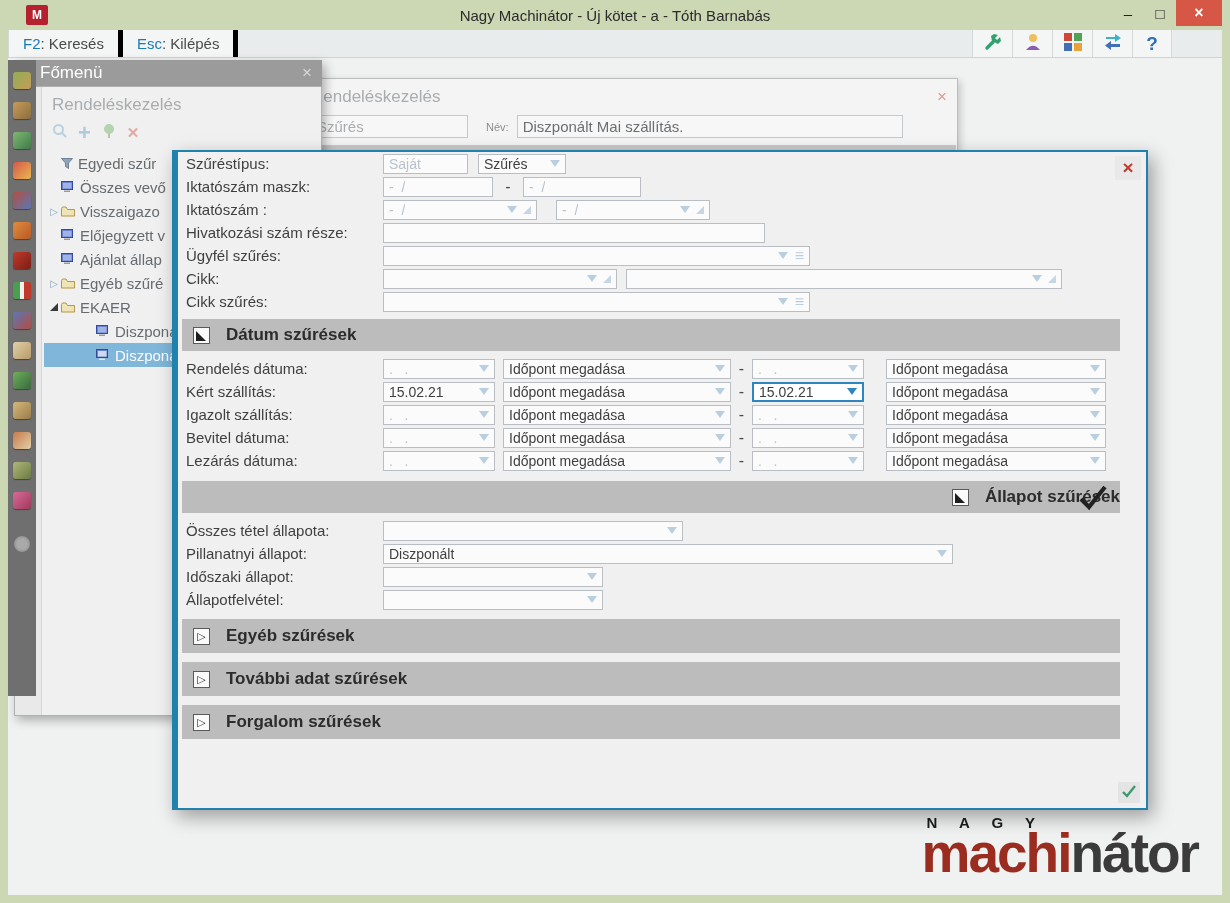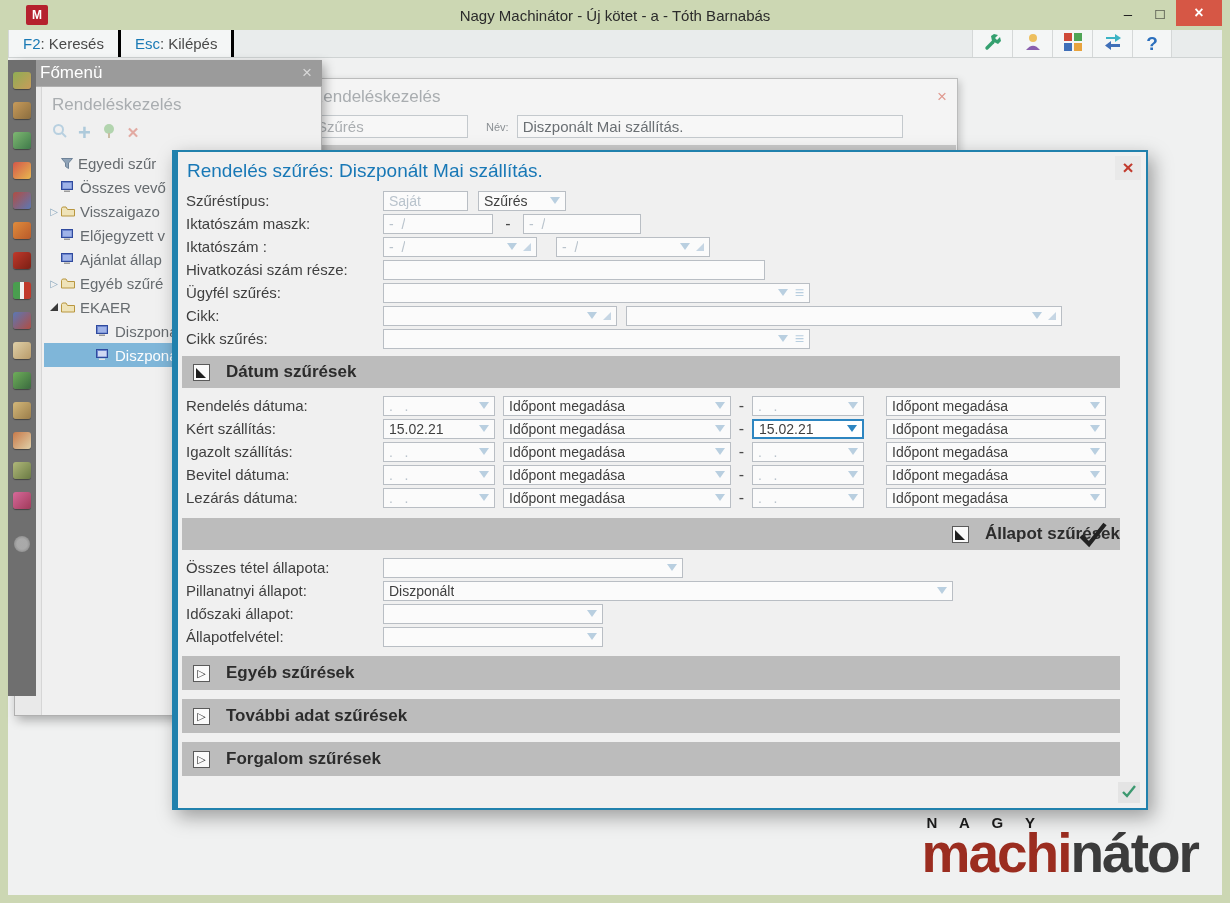--- a/index.html
+++ b/index.html
@@ -11,21 +11,21 @@
   .appbadge { width:22px; height:20px; margin-left:26px; background:#b5212e; color:#fff; font-size:12px; font-weight:bold;
               display:flex; align-items:center; justify-content:center; border-radius:2px; }
   .wtitle { position:absolute; left:0; right:0; text-align:center; font-size:15px; color:#2b2b2b; }
   .wctrls { margin-left:auto; display:flex; align-items:flex-start; height:30px; z-index:2; }
   .wbtn { width:32px; height:26px; display:flex; align-items:center; justify-content:center; font-size:15px; color:#222; cursor:default; }
   .wbtn.close { width:46px; background:#d65745; color:#fff; font-size:16px; font-weight:bold; margin-right:8px; }
 
   
   .toolbar { position:absolute; top:30px; left:8px; right:8px; height:28px; background:#e9ecec;
              border-bottom:1px solid #cfd3d3; display:flex; align-items:stretch; }
-  .tab { padding:0 14px; background:#f4f6f6; border-right:3px solid #000000; display:flex; align-items:center; font-size:15px; }
+  .tab { padding:0 14px; background:#f4f6f6; border-right:5px solid #000000; display:flex; align-items:center; font-size:15px; }
   .tab:first-child { border-left:1px solid #d5d8d8; }
   .tab .key { color:#1a7ab5; }
   .tab .lbl { color:#4a4a4a; white-space:pre; }
   .tbicons { margin-left:auto; margin-right:50px; display:flex; }
   .tbtn { width:40px; background:#f4f6f6; border-left:1px solid #d5d8d8; display:flex; align-items:center; justify-content:center; }
   .tbtn:last-child { border-right:1px solid #d5d8d8; }
   .qmark { color:#2b6fbd; font-size:19px; font-weight:bold; }
 
   
   .main { position:absolute; top:58px; left:8px; right:8px; bottom:8px; background:#f0f1f1; }
@@ -309,21 +309,20 @@
       <div class="bg-x">×</div>
       <div class="bg-fields">
         <div class="bg-inp" style="width:157px; color:#a9adb0;">Szűrés</div>
         <span style="margin:0 8px 0 18px; font-size:11px; color:#8a8f93;">Név:</span>
         <div class="bg-inp" style="width:386px; color:#6a6f73;">Diszponált Mai szállítás.</div>
       </div>
       <div class="bg-band"></div>
     </div>
 
     <div class="dialog">
-      <div class="dtitle">Rendelés szűrés: Diszponált Mai szállítás.</div>
       <div class="dclose">×</div>
 
       <div class="drow">
         <span class="dlabel">Szűréstípus:</span>
         <div class="fld" style="width:85px;">
           <span class="val muted">Saját</span>
         </div>
         <span class="gap10"></span>
         <div class="fld" style="width:88px;">
           <span class="val">Szűrés</span>

